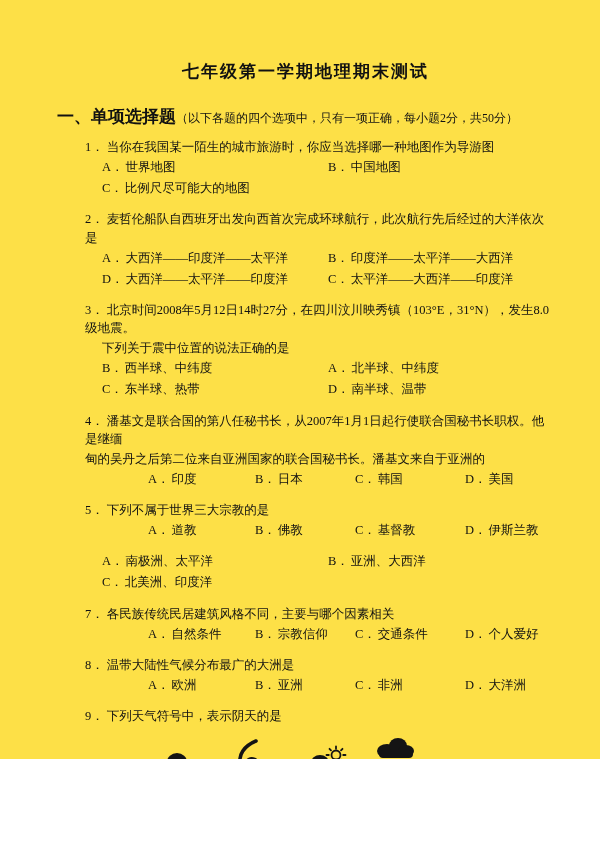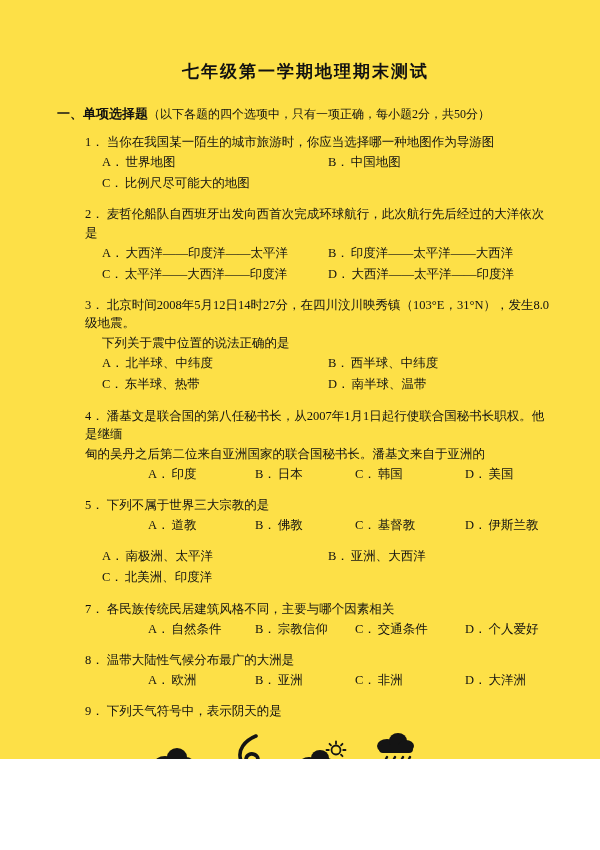--- a/index.html
+++ b/index.html
@@ -19,21 +19,21 @@
     font-size: 17px;
     font-weight: bold;
     letter-spacing: 2px;
     margin: 0 0 22px 0;
   }
   .section-heading {
     font-size: 12.5px;
     margin: 0 0 10px 0;
     white-space: nowrap;
   }
-  .sh-title { font-weight: bold; font-size: 13px; }
+  .sh-title { font-weight: bold; font-size: 17px; }
   .sh-note  { font-weight: normal; font-size: 12px; }
   .question {
     margin: 0 0 10px 28px;
     font-size: 12.5px;
     line-height: 1.45;
   }
   .q-line { margin-bottom: 2px; }
   .q-cont { padding-left: 17px; }
   .q-num { padding-right: 3px; }
   .options {
@@ -90,31 +90,31 @@
       <div class="opt"><span class="opt-label">B．</span><span>中国地图</span></div>
       <div class="opt"><span class="opt-label">C．</span><span>比例尺尽可能大的地图</span></div>
     </div>
   </div>
 
   <div class="question">
     <div class="q-line"><span class="q-num">2．</span><span>麦哲伦船队自西班牙出发向西首次完成环球航行，此次航行先后经过的大洋依次是</span></div>
     <div class="options two-col">
       <div class="opt"><span class="opt-label">A．</span><span>大西洋——印度洋——太平洋</span></div>
       <div class="opt"><span class="opt-label">B．</span><span>印度洋——太平洋——大西洋</span></div>
+      <div class="opt"><span class="opt-label">D．</span><span>大西洋——太平洋——印度洋</span></div>
       <div class="opt"><span class="opt-label">C．</span><span>太平洋——大西洋——印度洋</span></div>
-      <div class="opt"><span class="opt-label">D．</span><span>大西洋——太平洋——印度洋</span></div>
     </div>
   </div>
 
   <div class="question">
     <div class="q-line"><span class="q-num">3．</span><span>北京时间2008年5月12日14时27分，在四川汶川映秀镇（103°E，31°N），发生8.0级地震。</span></div>
     <div class="q-line q-cont">下列关于震中位置的说法正确的是</div>
     <div class="options two-col">
+      <div class="opt"><span class="opt-label">B．</span><span>西半球、中纬度</span></div>
       <div class="opt"><span class="opt-label">A．</span><span>北半球、中纬度</span></div>
-      <div class="opt"><span class="opt-label">B．</span><span>西半球、中纬度</span></div>
       <div class="opt"><span class="opt-label">C．</span><span>东半球、热带</span></div>
       <div class="opt"><span class="opt-label">D．</span><span>南半球、温带</span></div>
     </div>
   </div>
 
   <div class="question">
     <div class="q-line"><span class="q-num">4．</span><span>潘基文是联合国的第八任秘书长，从2007年1月1日起行使联合国秘书长职权。他是继缅</span></div>
     <div class="q-line">甸的吴丹之后第二位来自亚洲国家的联合国秘书长。潘基文来自于亚洲的</div>
     <div class="options four-col">
       <div class="opt"><span class="opt-label">A．</span><span>印度</span></div>

